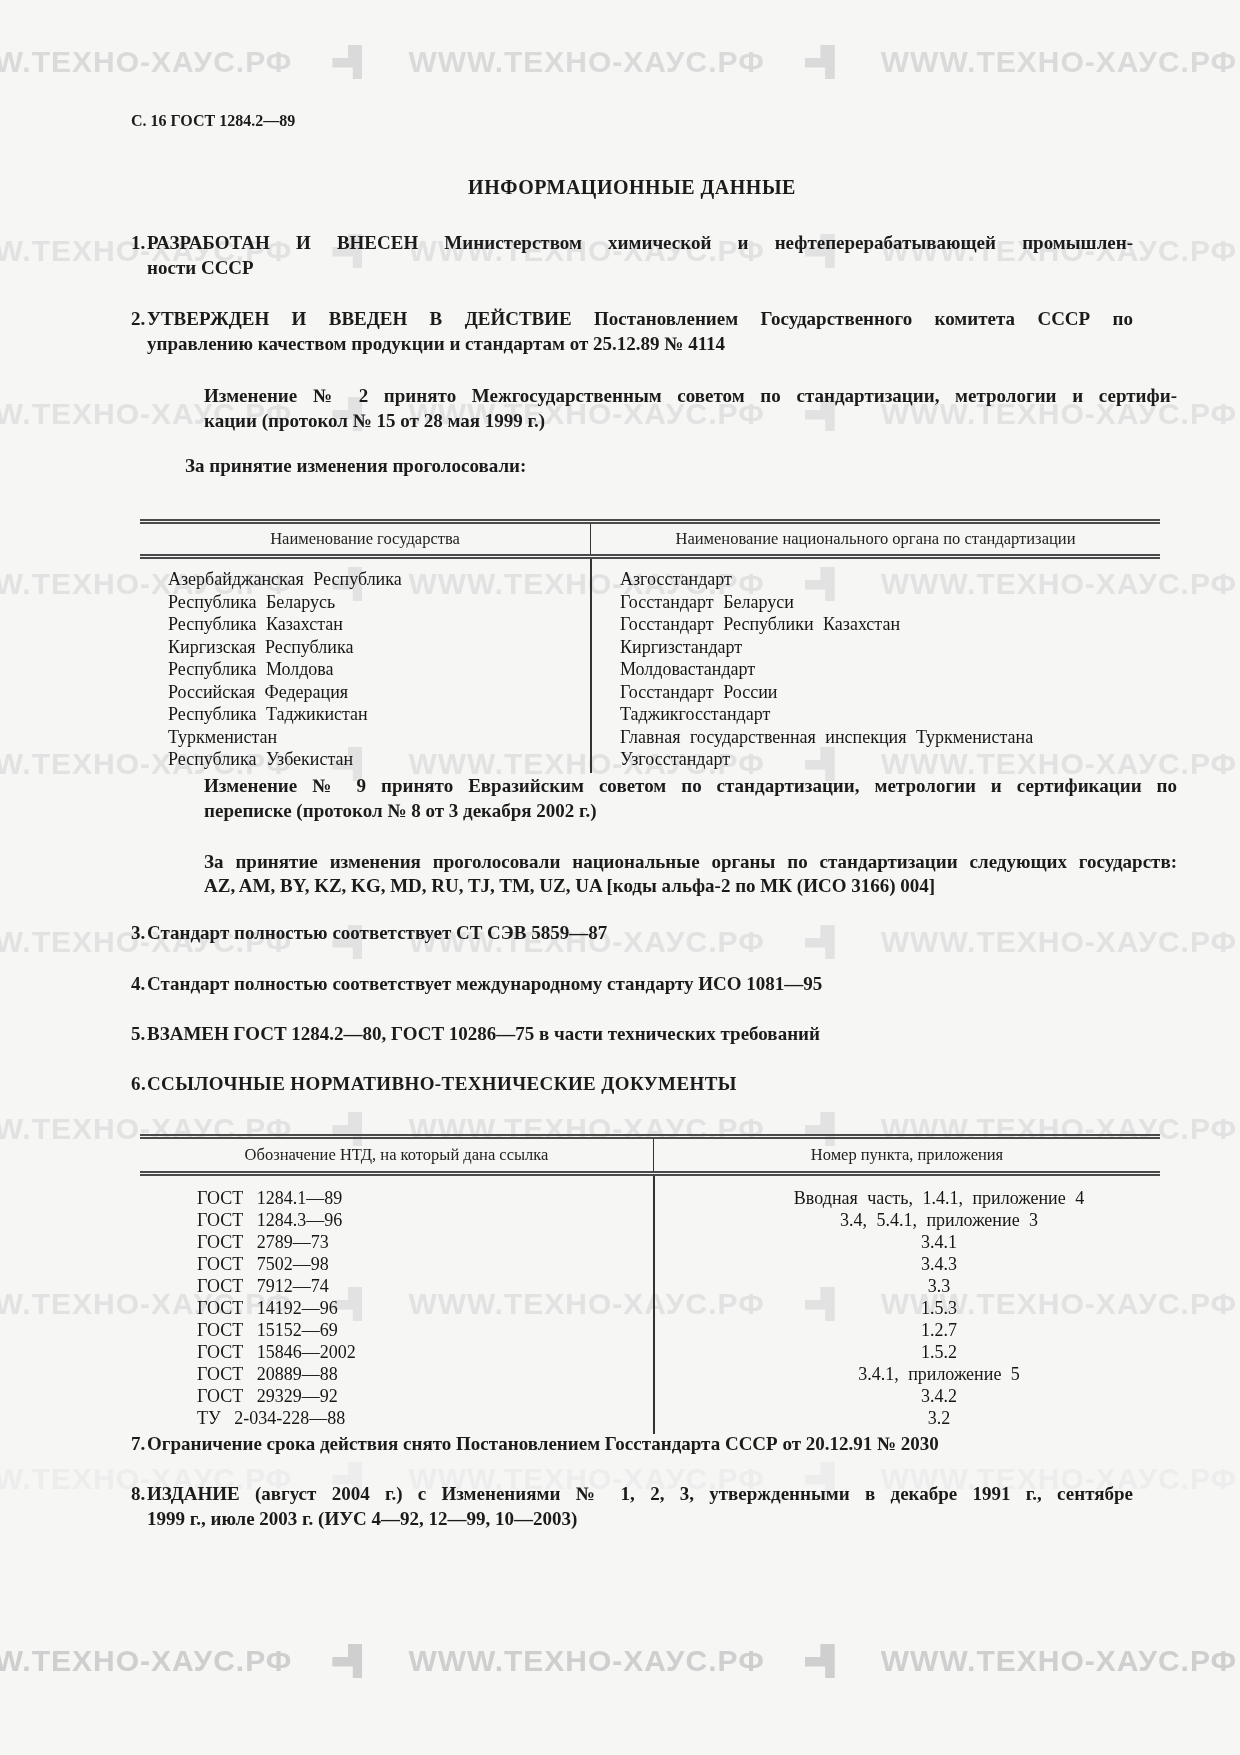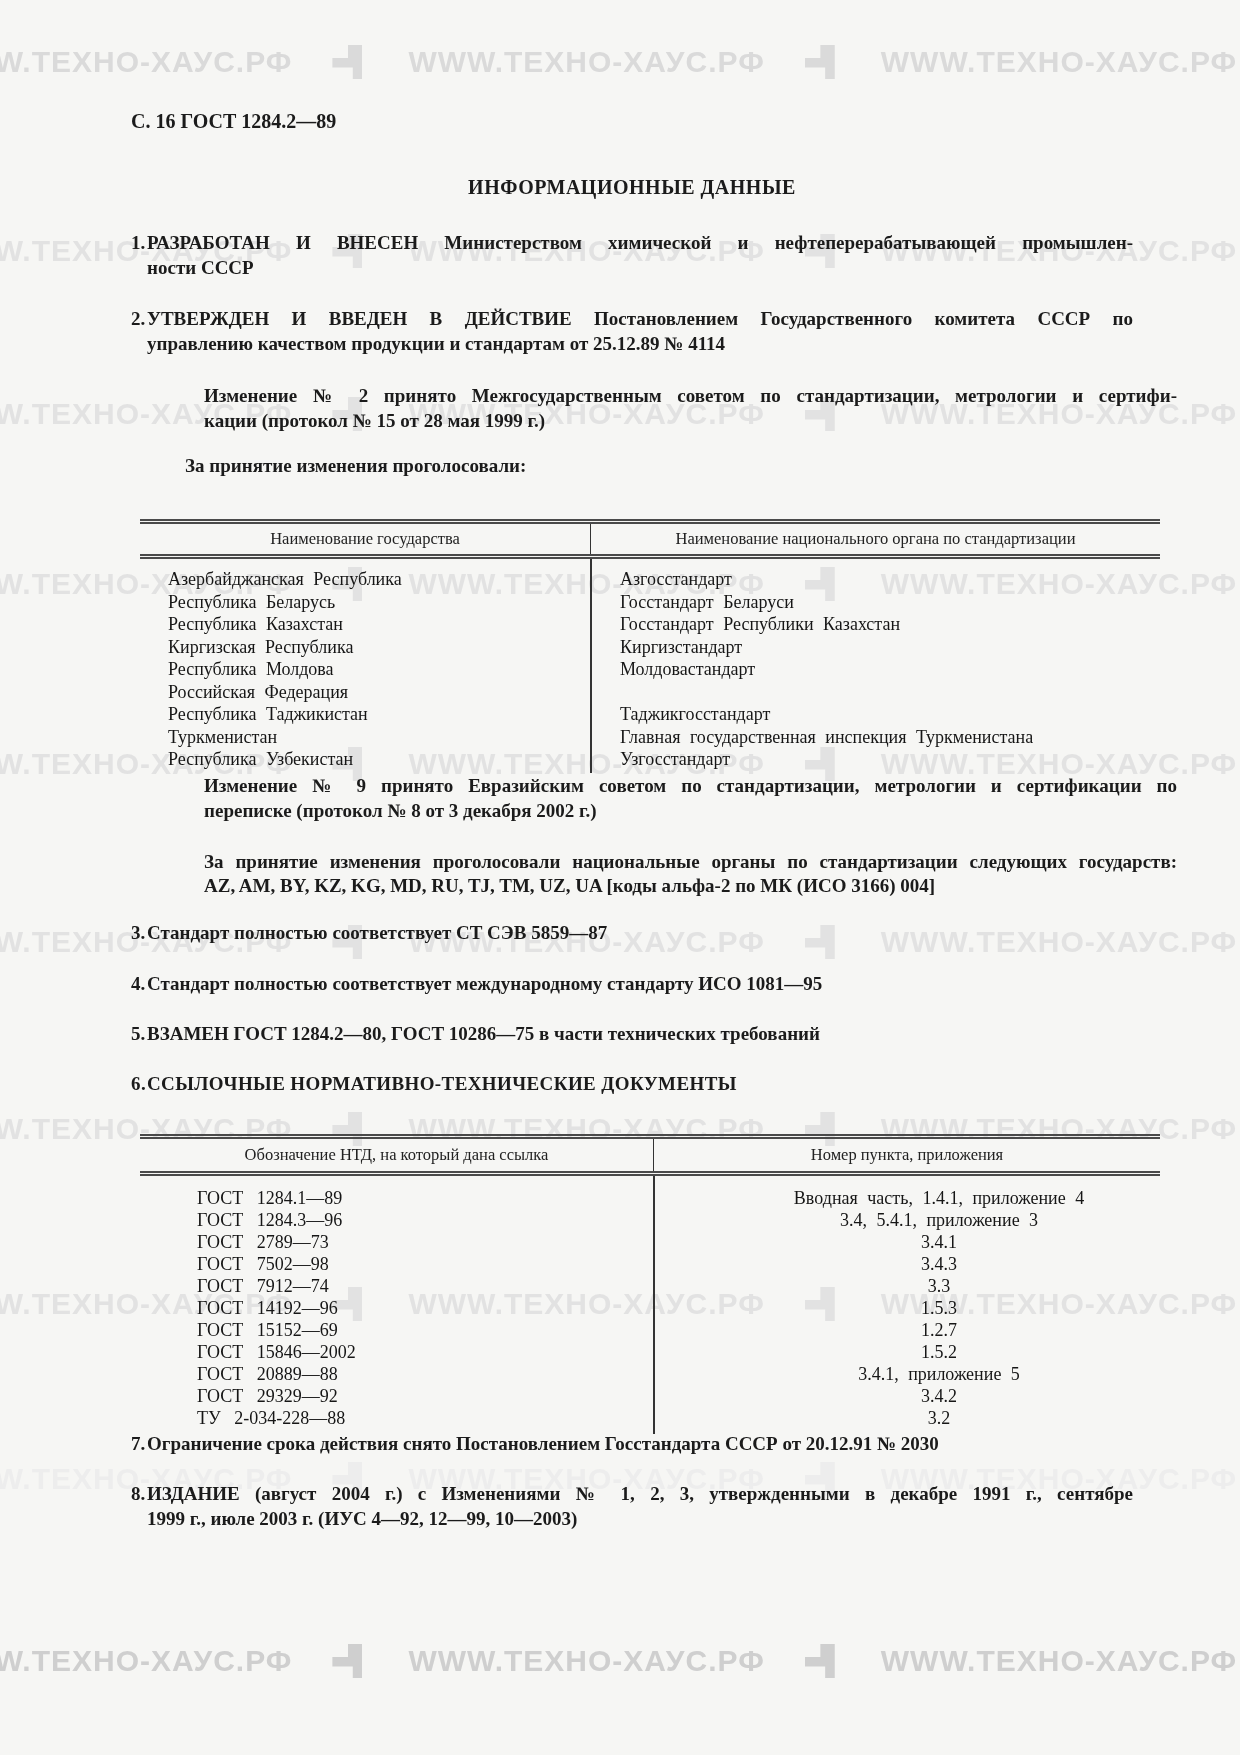--- a/index.html
+++ b/index.html
@@ -31,21 +31,21 @@
   
   .content{position:absolute;inset:0;z-index:1;}
   .abs{position:absolute;}
   .bt{font-weight:700;font-size:19px;line-height:25px;}
   .item{left:131px;width:1002px;}
   .item .num{position:absolute;left:0;top:0;}
   .item .txt{margin-left:16px;}
   .par{left:160px;width:973px;margin-left:44px;}
   .line{display:block;}
   .jfull{text-align:justify;text-align-last:justify;}
-  .page-header{left:131px;top:108px;font-weight:700;font-size:20px;line-height:26px;}
+  .page-header{left:131px;top:108px;font-weight:700;font-size:16px;line-height:26px;}
   .doc-title{left:131px;top:176px;width:1002px;text-align:center;
     font-weight:700;font-size:20px;letter-spacing:.5px;}
   
   .tbl{left:140px;width:1020px;margin-top:16px;}
   .thead{
     display:grid;align-items:center;text-align:center;
     border-top:5px double #4a4a4a;border-bottom:5px double #4a4a4a;
     font-size:16.5px;font-weight:400;color:#222;
   }
   .thead .hc2{border-left:1.5px solid #333;height:100%;
@@ -260,20 +260,21 @@
         <div class="trow">
           <div class="tcell c1">Киргизская Республика</div>
           <div class="tcell c2">Киргизстандарт</div>
         </div>
         <div class="trow">
           <div class="tcell c1">Республика Молдова</div>
           <div class="tcell c2">Молдовастандарт</div>
         </div>
         <div class="trow">
           <div class="tcell c1">Российская Федерация</div>
+          <div class="tcell c2">Госстандарт России</div>
         </div>
         <div class="trow">
           <div class="tcell c1">Республика Таджикистан</div>
           <div class="tcell c2">Таджикгосстандарт</div>
         </div>
         <div class="trow">
           <div class="tcell c1">Туркменистан</div>
           <div class="tcell c2">Главная государственная инспекция Туркменистана</div>
         </div>
         <div class="trow">

